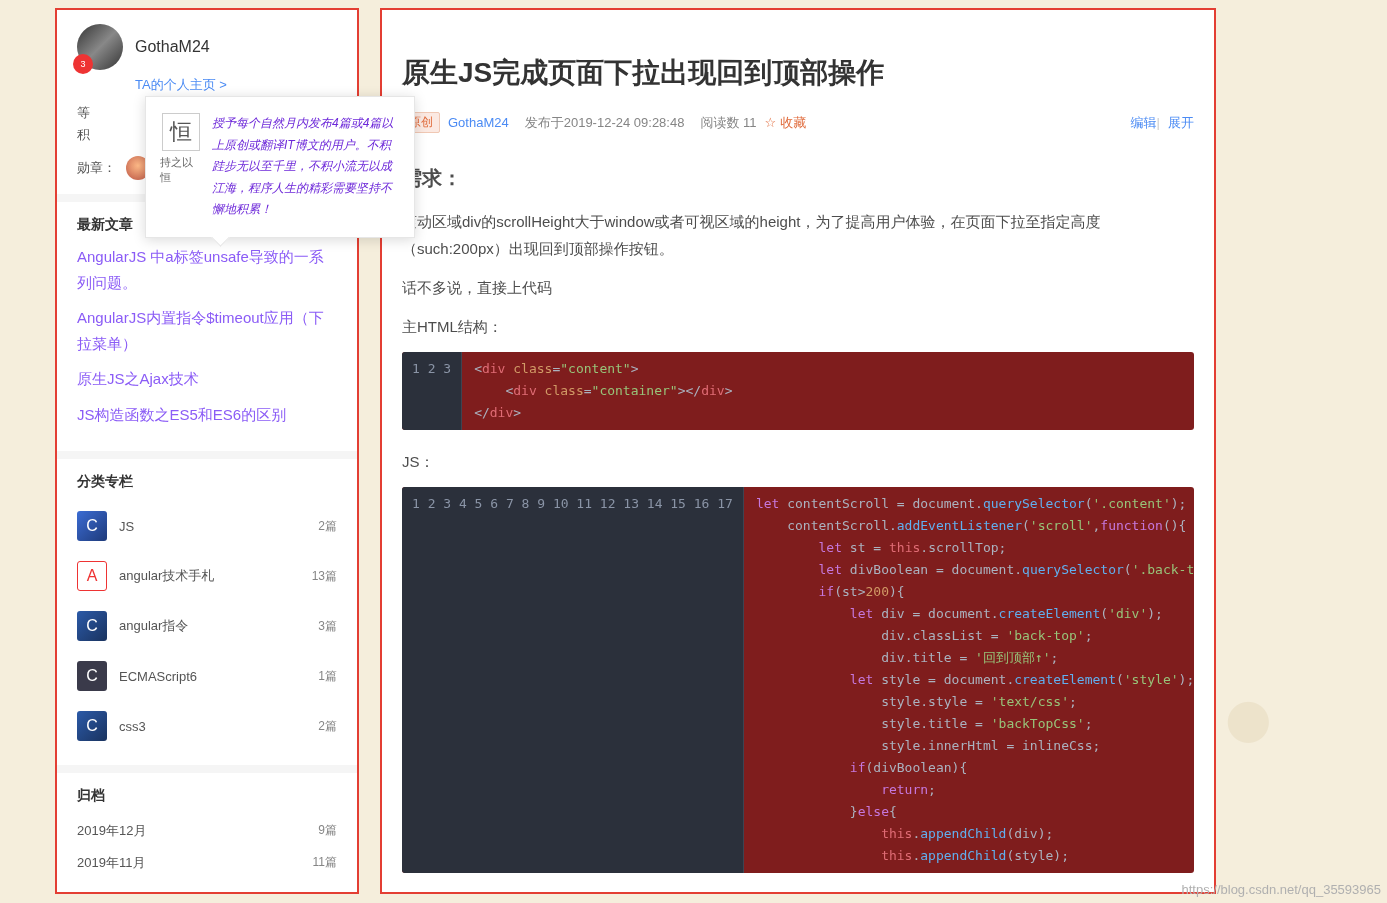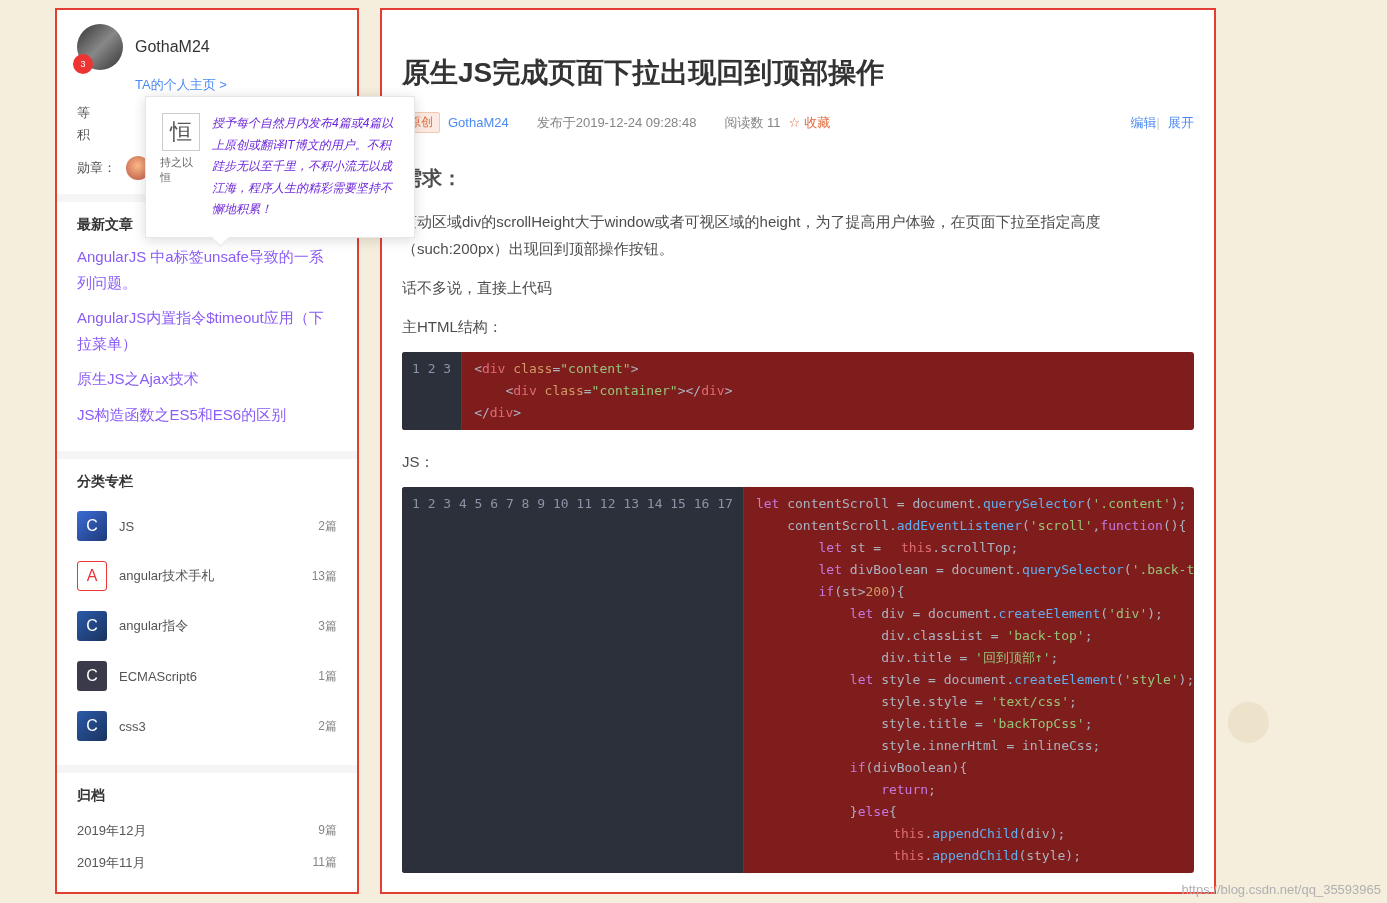--- a/index.html
+++ b/index.html
@@ -43,32 +43,32 @@
   .ci-css{background:linear-gradient(135deg,#2b5aa8,#1a335f);}
   .cat-icon::after{content:attr(data-letter);color:#fff;font-size:16px;display:flex;width:100%;height:100%;align-items:center;justify-content:center;}
   .ci-ang::after{color:#e33;}
   .count{margin-left:auto;color:#858585;font-size:12px;}
   .arch-item{display:flex;padding:7px 0;font-size:13px;color:#555;}
   
   .title{font-size:28px;color:#333;font-weight:700;margin:26px 0 20px;}
   .meta{display:flex;align-items:center;gap:8px;font-size:13px;}
   .tag-orig{background:#fbe9e2;color:#e06a3a;border:1px solid #f0c8b4;padding:1px 6px;border-radius:2px;font-size:12px;}
   .author-link{color:#4b8bf4;}
-  .meta-grey{color:#858585;margin-left:20px;}
+  .meta-grey{color:#858585;margin-left:8px;}
   .fav{color:#e06a3a;display:flex;align-items:center;gap:4px;}
   .act-links{margin-left:auto;}
   .act-links a{color:#4b8bf4;margin-left:8px;}
   .section-h{font-size:20px;font-weight:700;color:#4d4d4d;margin:32px 0 16px;}
   .para{font-size:15px;color:#4d4d4d;line-height:1.8;margin-bottom:12px;}
   .code-block{background:#7f1d1d;border-radius:3px;overflow:hidden;margin:10px 0 18px;display:flex;font-family:Consolas,Monaco,monospace;font-size:13px;line-height:22px;}
   .gutters{background:#2b303b;border-right:1px solid #3e4451;color:#8a94a6;padding:6px 10px;text-align:right;user-select:none;}
   .code-lines{padding:6px 12px;white-space:pre;color:#c5c8c6;flex:1;overflow-x:auto;}
   .c-tag{color:#e06c75;} .c-attr{color:#d19a66;} .c-str{color:#98c379;} .c-punc{color:#abb2bf;}
   .c-kw{color:#c678dd;} .c-var{color:#abb2bf;} .c-fn{color:#61afef;} .c-num{color:#d19a66;}
-  .c-this{color:#e06c75;margin-left:12px;}
+  .c-this{color:#e06c75;}
   .watermark{position:absolute;right:6px;bottom:6px;color:#b0b0b0;font-size:13px;font-family:sans-serif;}
 </style>
 </head>
 <body>
 
 <div class="page">
   <div class="bg-pattern"></div>
 
   <div class="sidebar">
     <div class="profile">

